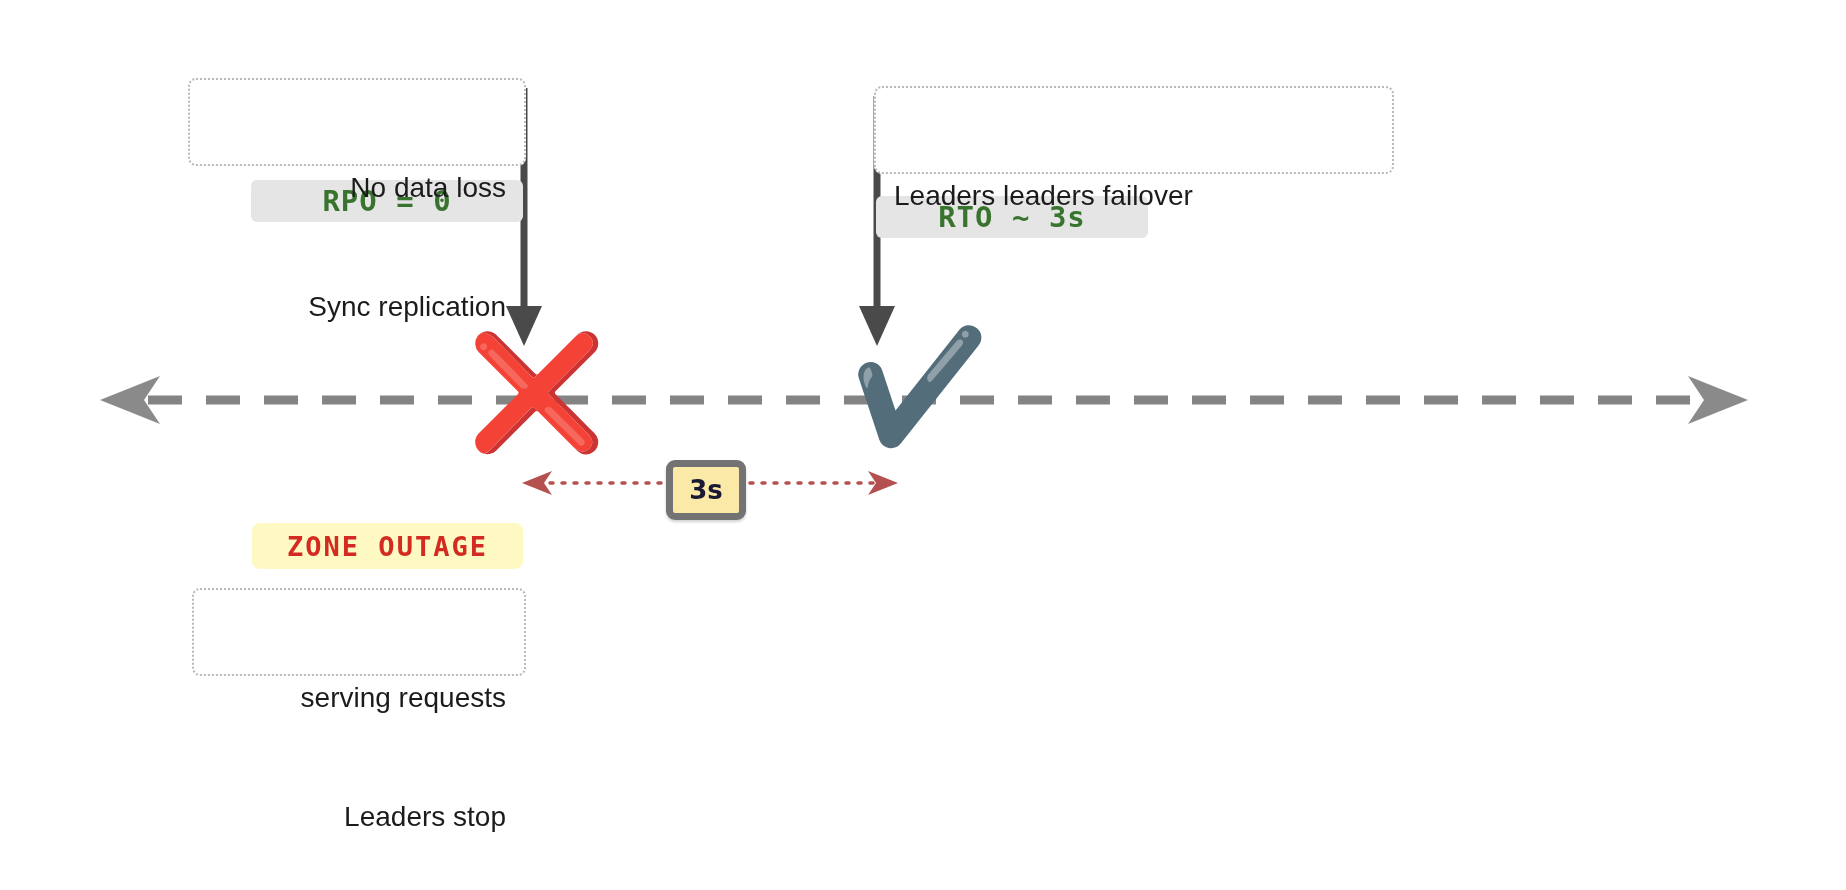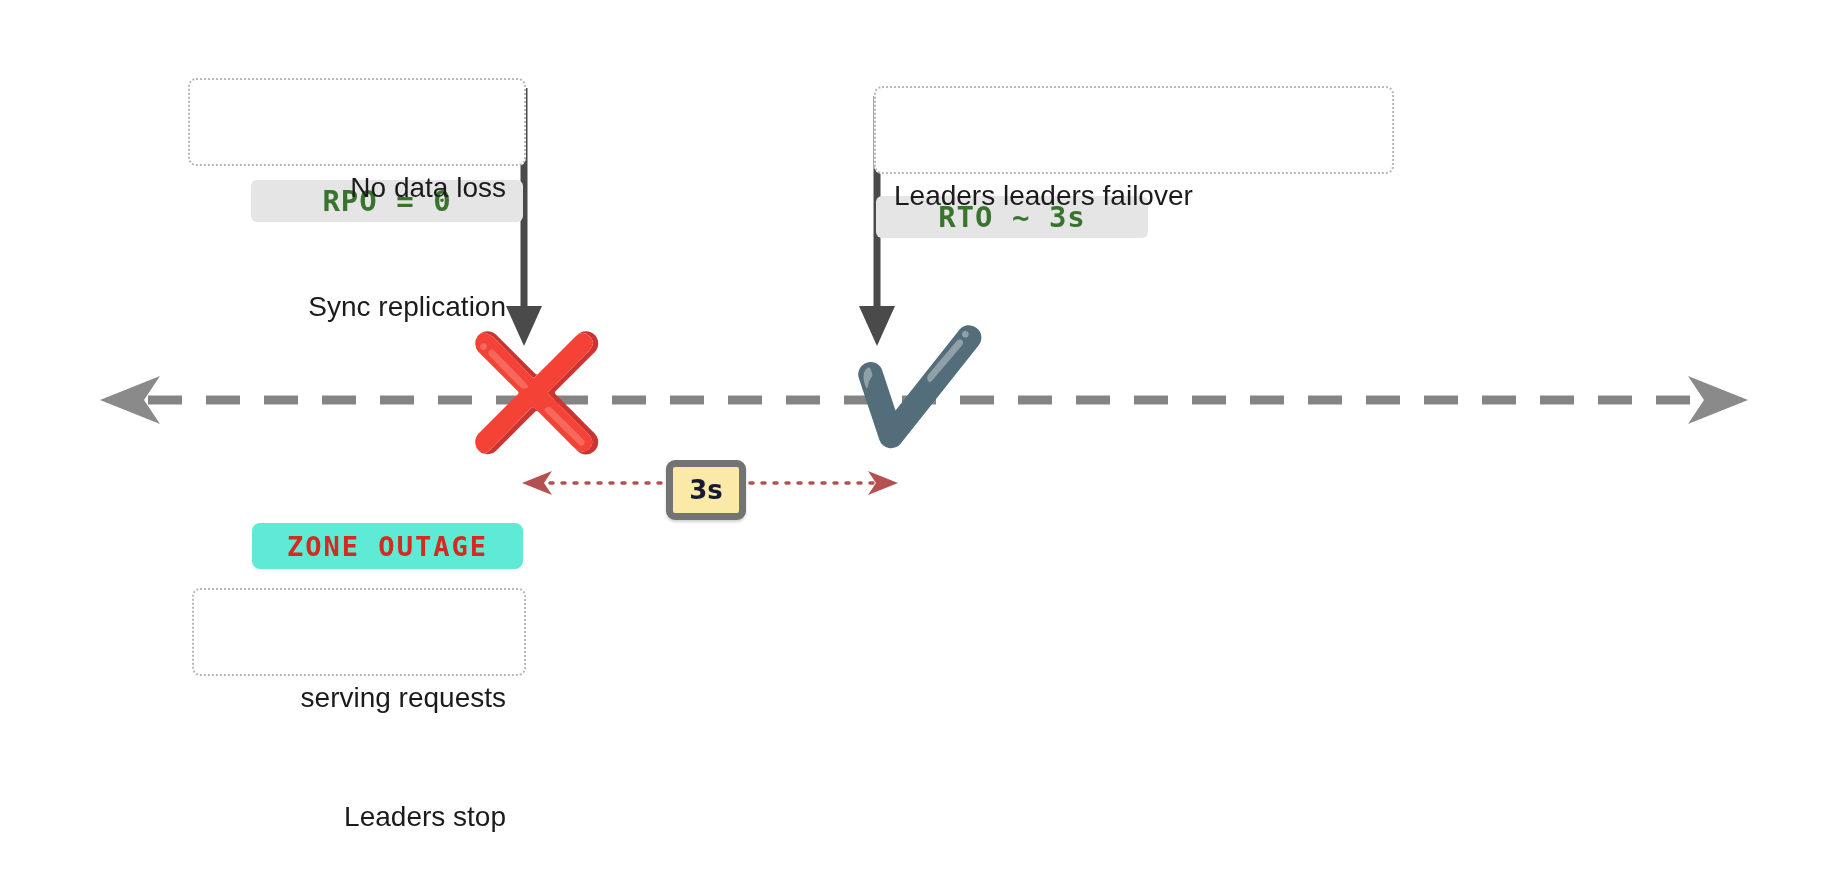--- a/index.html
+++ b/index.html
@@ -87,21 +87,21 @@
     height: 42px;
   }
 
   
   #badge-zone-outage {
     position: absolute;
     left: 252px;
     top: 523px;
     width: 271px;
     height: 46px;
-    background: #5eead4;
+    background: #fef9c3;
     border-radius: 8px;
     display: flex;
     align-items: center;
     justify-content: center;
     font-family: "DejaVu Sans Mono", "Liberation Mono", monospace;
     font-weight: bold;
     font-size: 27px;
     letter-spacing: 2px;
     color: #d32a21;
     white-space: pre;

